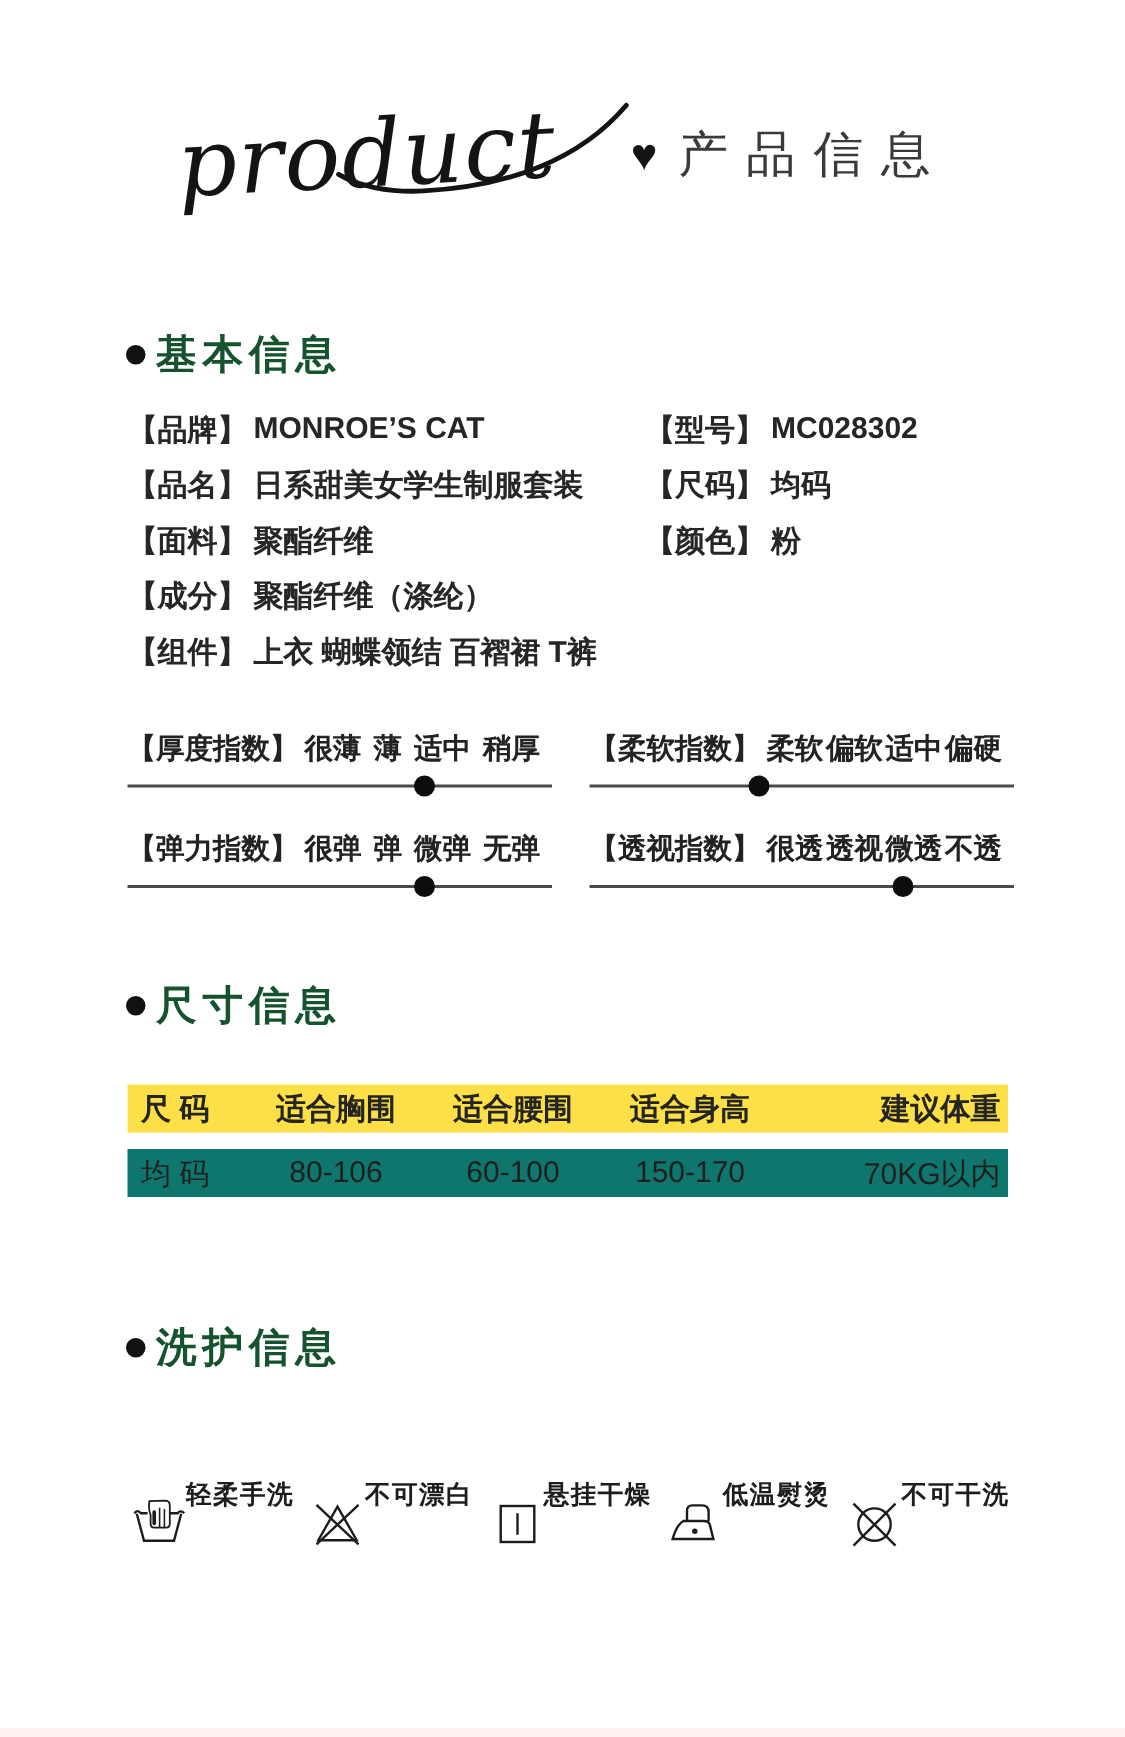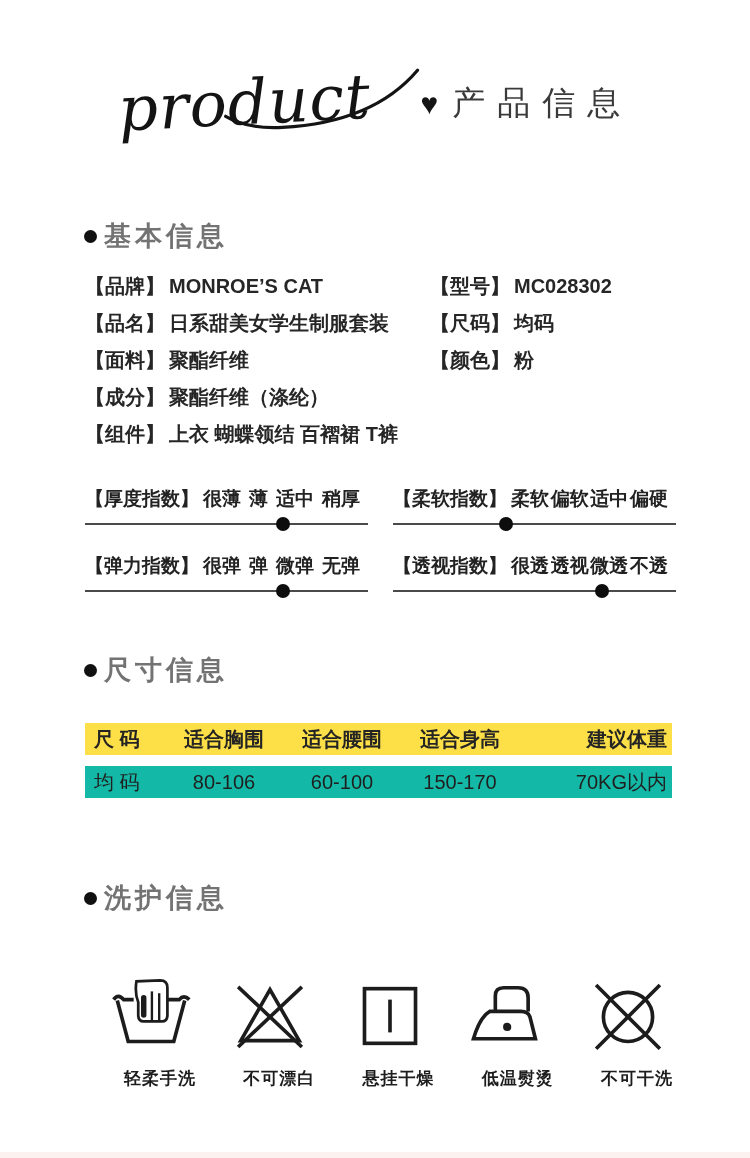--- a/index.html
+++ b/index.html
@@ -13,21 +13,21 @@
   .script { position:relative; display:inline-block;
             font-family:"DejaVu Serif","Liberation Serif",serif; font-style:italic;
             font-size:62px; font-weight:400; color:#141414; letter-spacing:1px;
             transform:rotate(-3deg); padding-right:10px; }
   .swash { position:absolute; right:-48px; bottom:4px; width:210px; height:62px; overflow:visible; }
   .heart { font-size:30px; color:#141414; margin:0 14px 0 40px; line-height:1; transform:translateY(2px); }
   .title { font-size:33px; font-weight:500; color:#3a3a3a; letter-spacing:12px; line-height:1; }
 
   
   .sec-title { position:absolute; left:84px; display:flex; align-items:center;
-               font-size:27px; font-weight:700; color:#737373; letter-spacing:4px; }
+               font-size:27px; font-weight:700; color:#14532d; letter-spacing:4px; }
   .bullet { width:13px; height:13px; border-radius:50%; background:#111; margin-right:7px; flex:0 0 13px; }
   .t-basic { top:218px; }
   .t-size  { top:652px; }
   .t-care  { top:880px; }
 
   
   .info-grid { position:absolute; top:268px; left:85px; width:600px; display:flex; }
   .info-col { display:flex; flex-direction:column; }
   .info-col.left  { flex:0 0 345px; }
   .info-col.right { flex:1; }
@@ -53,21 +53,21 @@
   .cell { text-align:center; }
   .c1 { flex:0 0 80px;  text-align:left; padding-left:9px; }
   .c2 { flex:0 0 118px; }
   .c3 { flex:0 0 118px; }
   .c4 { flex:0 0 118px; }
   .c5 { flex:1; text-align:right; padding-right:5px; }
 
   
   .care { position:absolute; top:975px; left:88px; width:585px;
           display:flex; justify-content:space-between; }
-  .care-item { width:108px; display:flex; flex-direction:column; align-items:flex-end; }
+  .care-item { width:108px; display:flex; align-items:flex-start; }
   .care-item svg { height:82px; width:90px; display:block; }
   .care-lbl { margin-top:10px; font-size:17px; font-weight:700; letter-spacing:1px; color:#1d1d1d; white-space:nowrap; }
 
   .bottom-strip { position:absolute; bottom:0; left:0; width:100%; height:6px; background:#fdf1ef; }
 
   .ic { stroke:#1c1c1c; fill:none; stroke-width:4; }
 </style>
 </head>
 <body>
 
@@ -198,21 +198,21 @@
   </div>
 
   <div class="table">
     <div class="trow thead" style="background-color: #fde047;">
       <span class="cell c1">尺 码</span>
       <span class="cell c2">适合胸围</span>
       <span class="cell c3">适合腰围</span>
       <span class="cell c4">适合身高</span>
       <span class="cell c5">建议体重</span>
     </div>
-    <div class="trow tdata" style="background-color: #14b8a6;">
+    <div class="trow tdata" style="background-color: #0f766e;">
       <span class="cell c1">均 码</span>
       <span class="cell c2">80-106</span>
       <span class="cell c3">60-100</span>
       <span class="cell c4">150-170</span>
       <span class="cell c5">70KG以内</span>
     </div>
   </div>
 
   <div class="sec-title t-care">
     <span class="bullet"></span>

